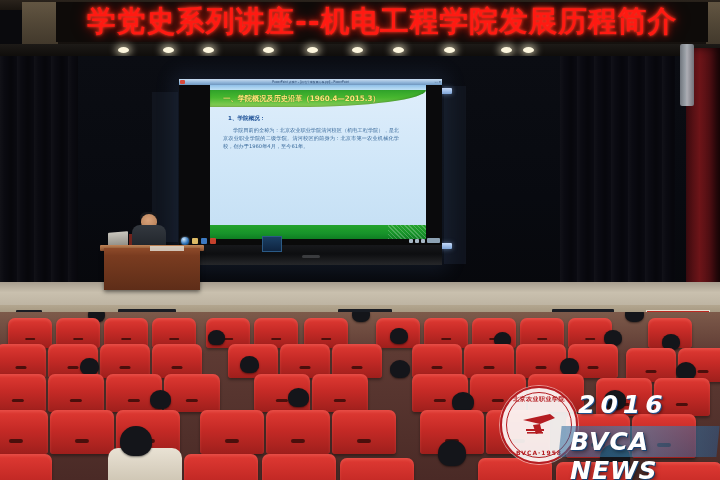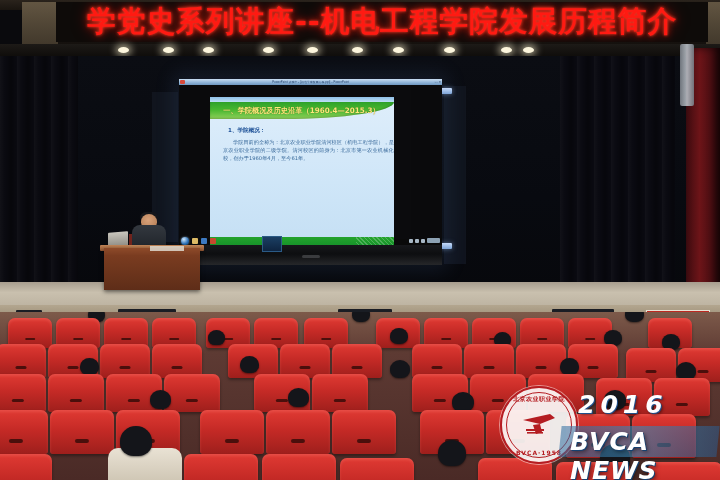--- a/index.html
+++ b/index.html
@@ -161,22 +161,22 @@
   }
 
   .slide-stage {
     position: absolute;
     left: 0; top: 6px;
     width: 263px; height: 154px;
     background: #0b0b0d;
   }
   .slide {
     position: absolute;
-    left: 31px; top: 12px;
-    width: 184px; height: 154px;
+    left: 31px; top: 0px;
+    width: 216px; height: 154px;
     background: linear-gradient(180deg, #dfeefb 0%, #cfe6f8 55%, #c4dff4 100%);
     overflow: hidden;
   }
   .slide-topbar {
     position: absolute;
     left: 0; top: 0;
     width: 100%; height: 5px;
     background: linear-gradient(180deg, #8fc0e8, #bfe0f5);
   }
   .slide-title-band {

